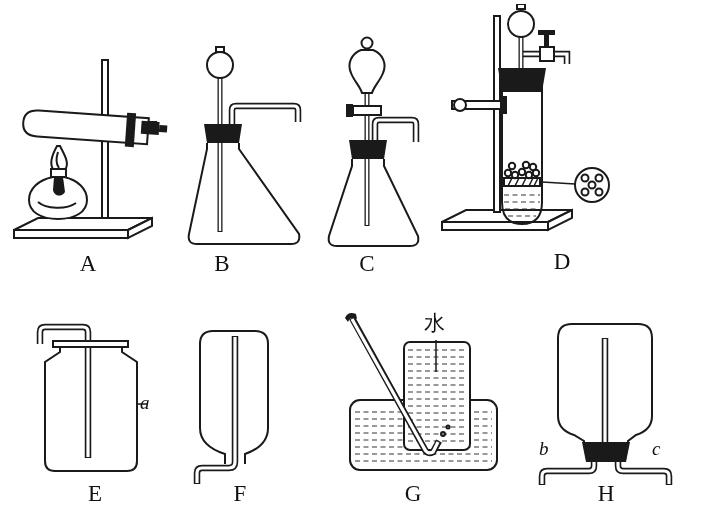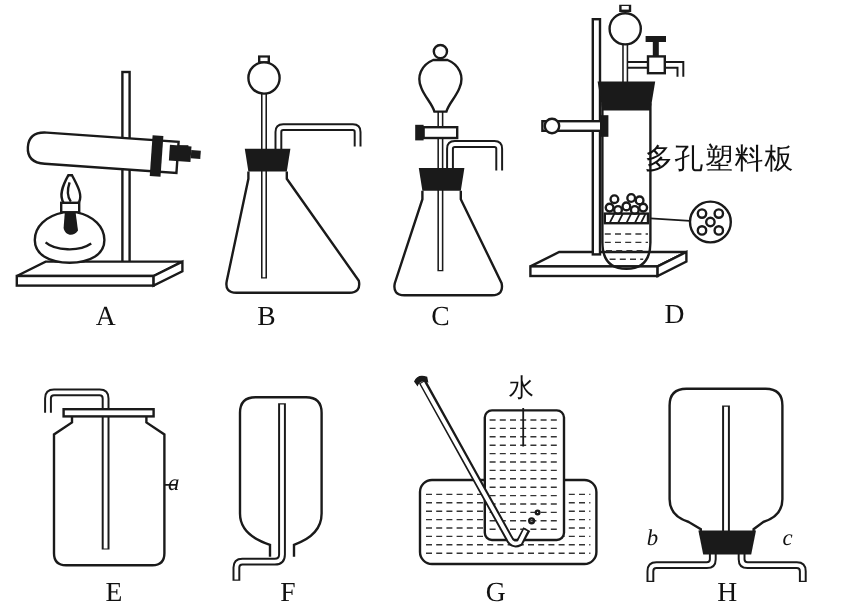--- a/index.html
+++ b/index.html
@@ -213,19 +213,18 @@
 
   <div class="lbl" style="left:73px;top:251px;">A</div>
   <div class="lbl" style="left:207px;top:251px;">B</div>
   <div class="lbl" style="left:352px;top:251px;">C</div>
   <div class="lbl" style="left:547px;top:249px;">D</div>
   <div class="lbl" style="left:80px;top:481px;">E</div>
   <div class="lbl" style="left:225px;top:481px;">F</div>
   <div class="lbl" style="left:398px;top:481px;">G</div>
   <div class="lbl" style="left:591px;top:481px;">H</div>
 
-  <div class="ann ann-cjk" style="left:537px;top:120px;">多孔塑料板</div>
   <div class="ann ann-water" style="left:424px;top:312px;">水</div>
   <div class="ann ann-port" style="left:140px;top:393px;">a</div>
   <div class="ann ann-port" style="left:539px;top:439px;">b</div>
   <div class="ann ann-port" style="left:652px;top:439px;">c</div>
 
 </div>
 
 </body></html>

